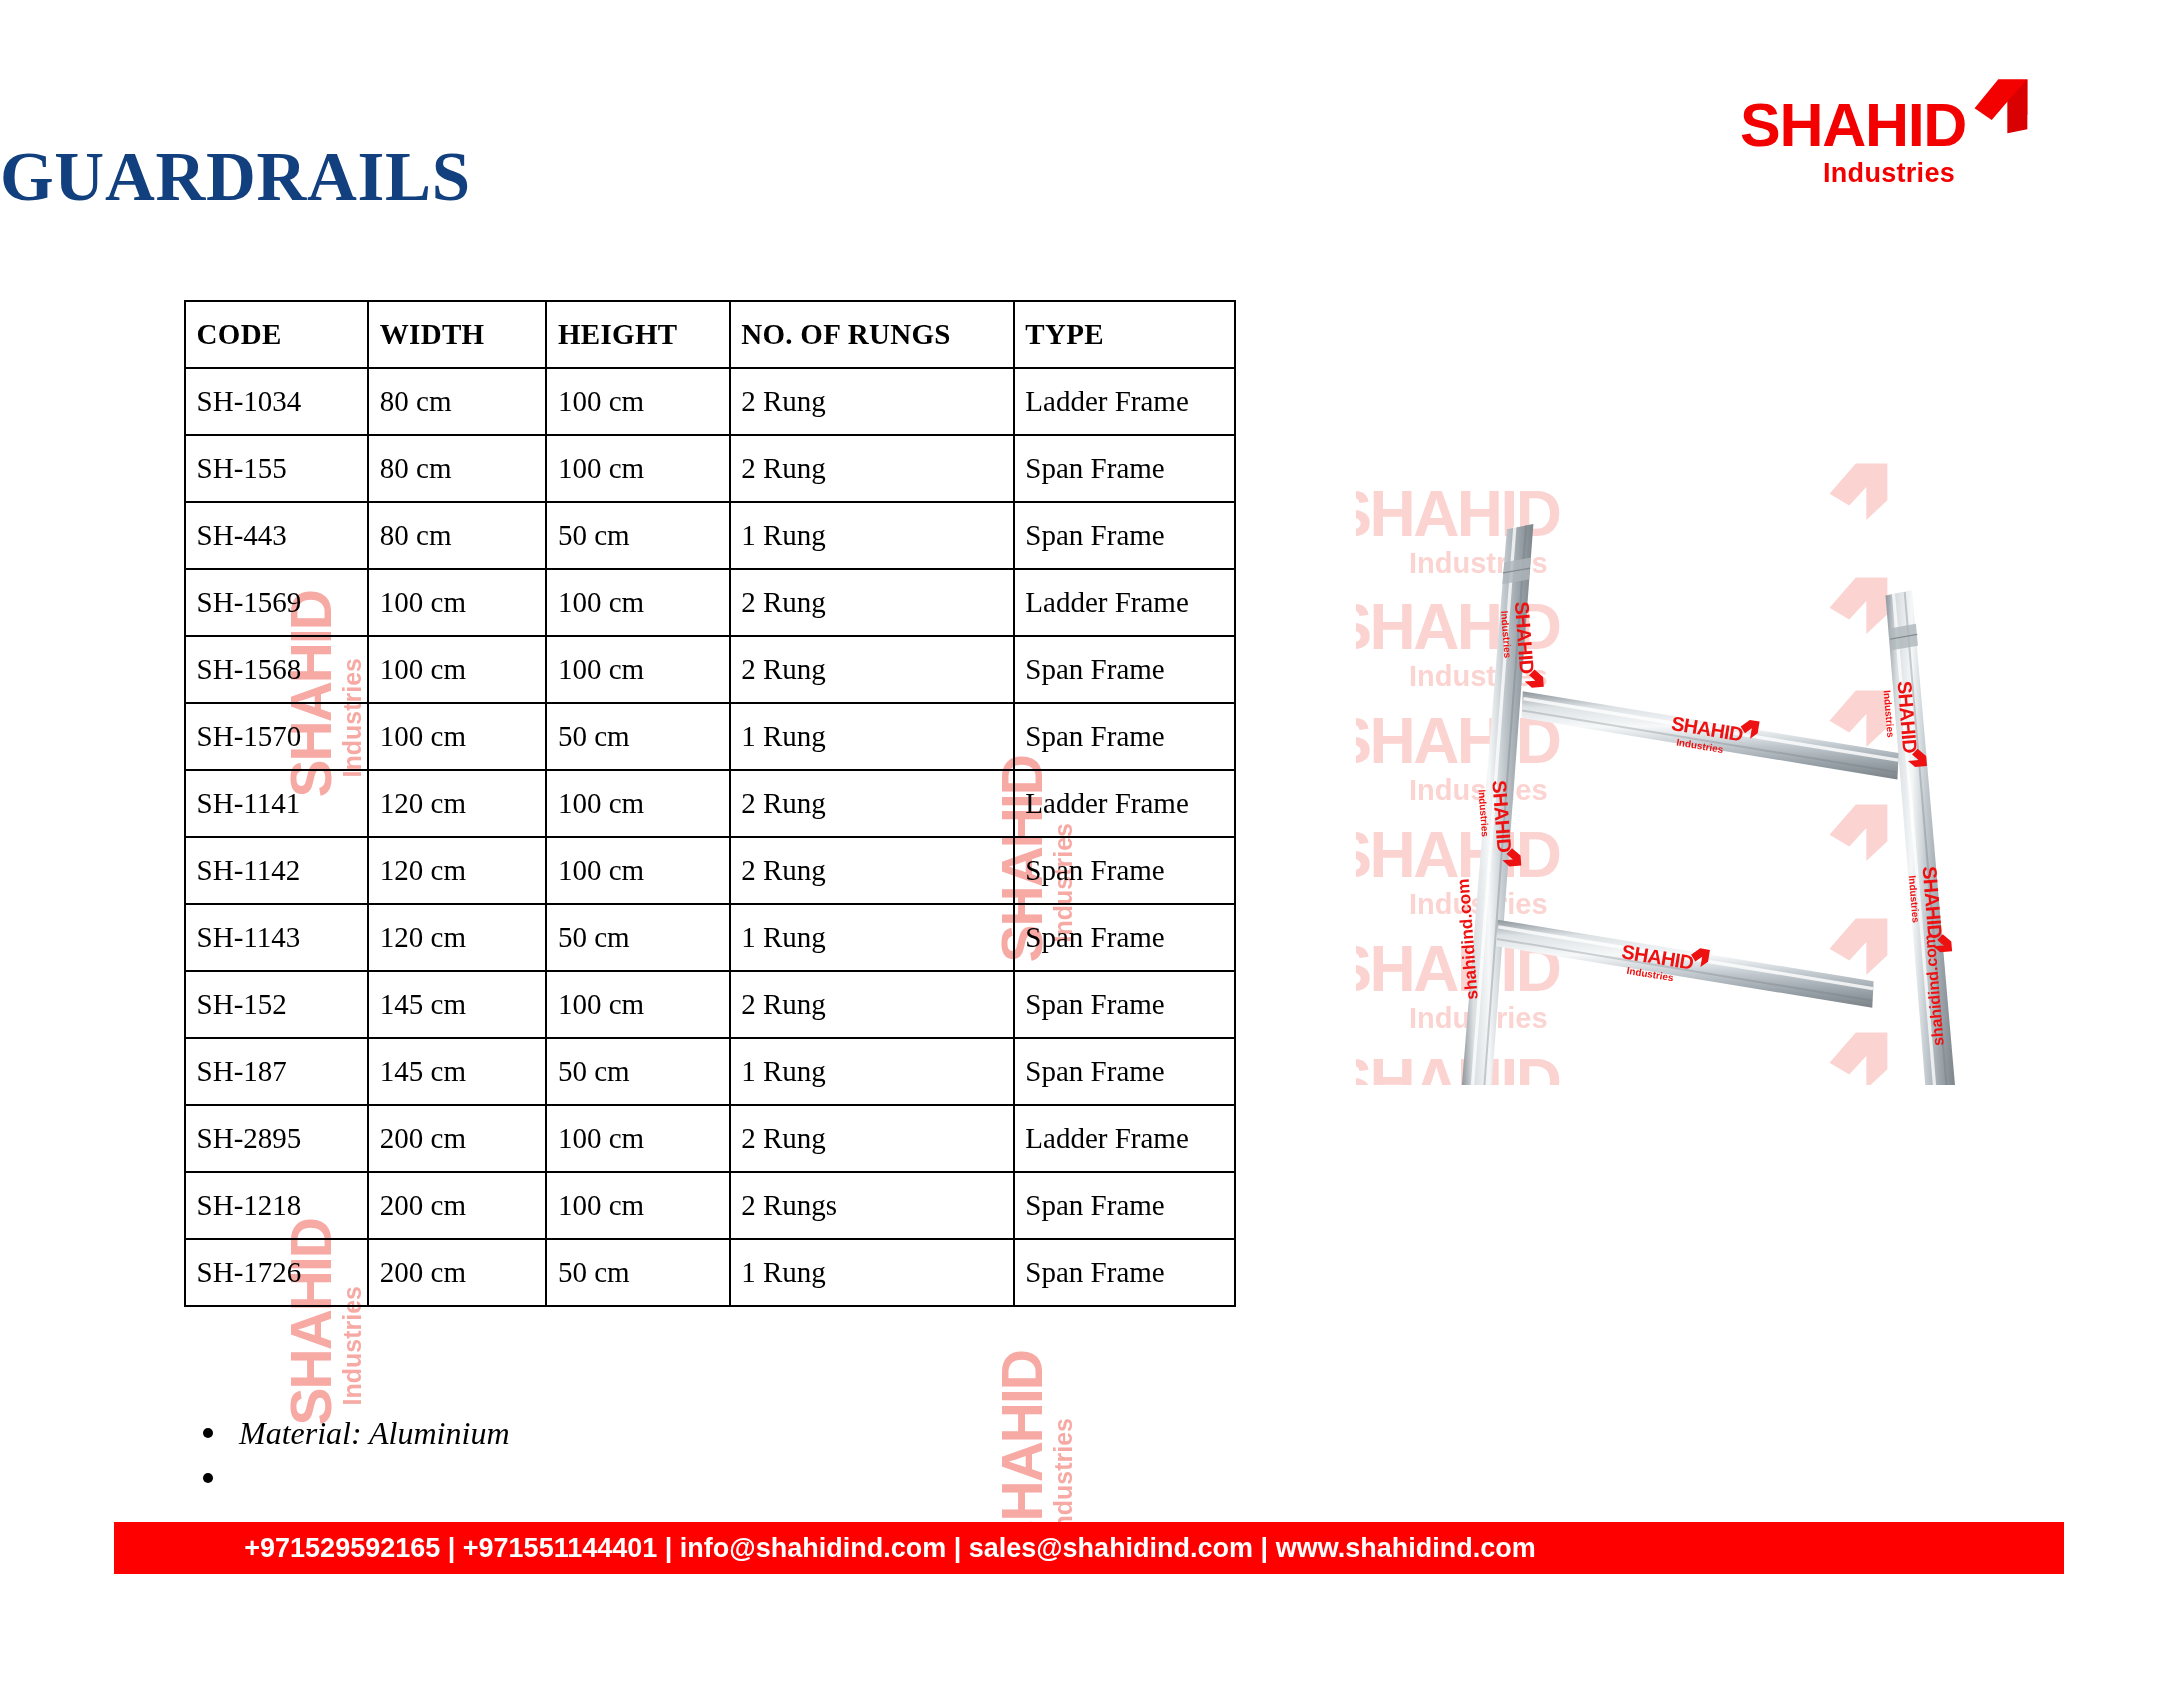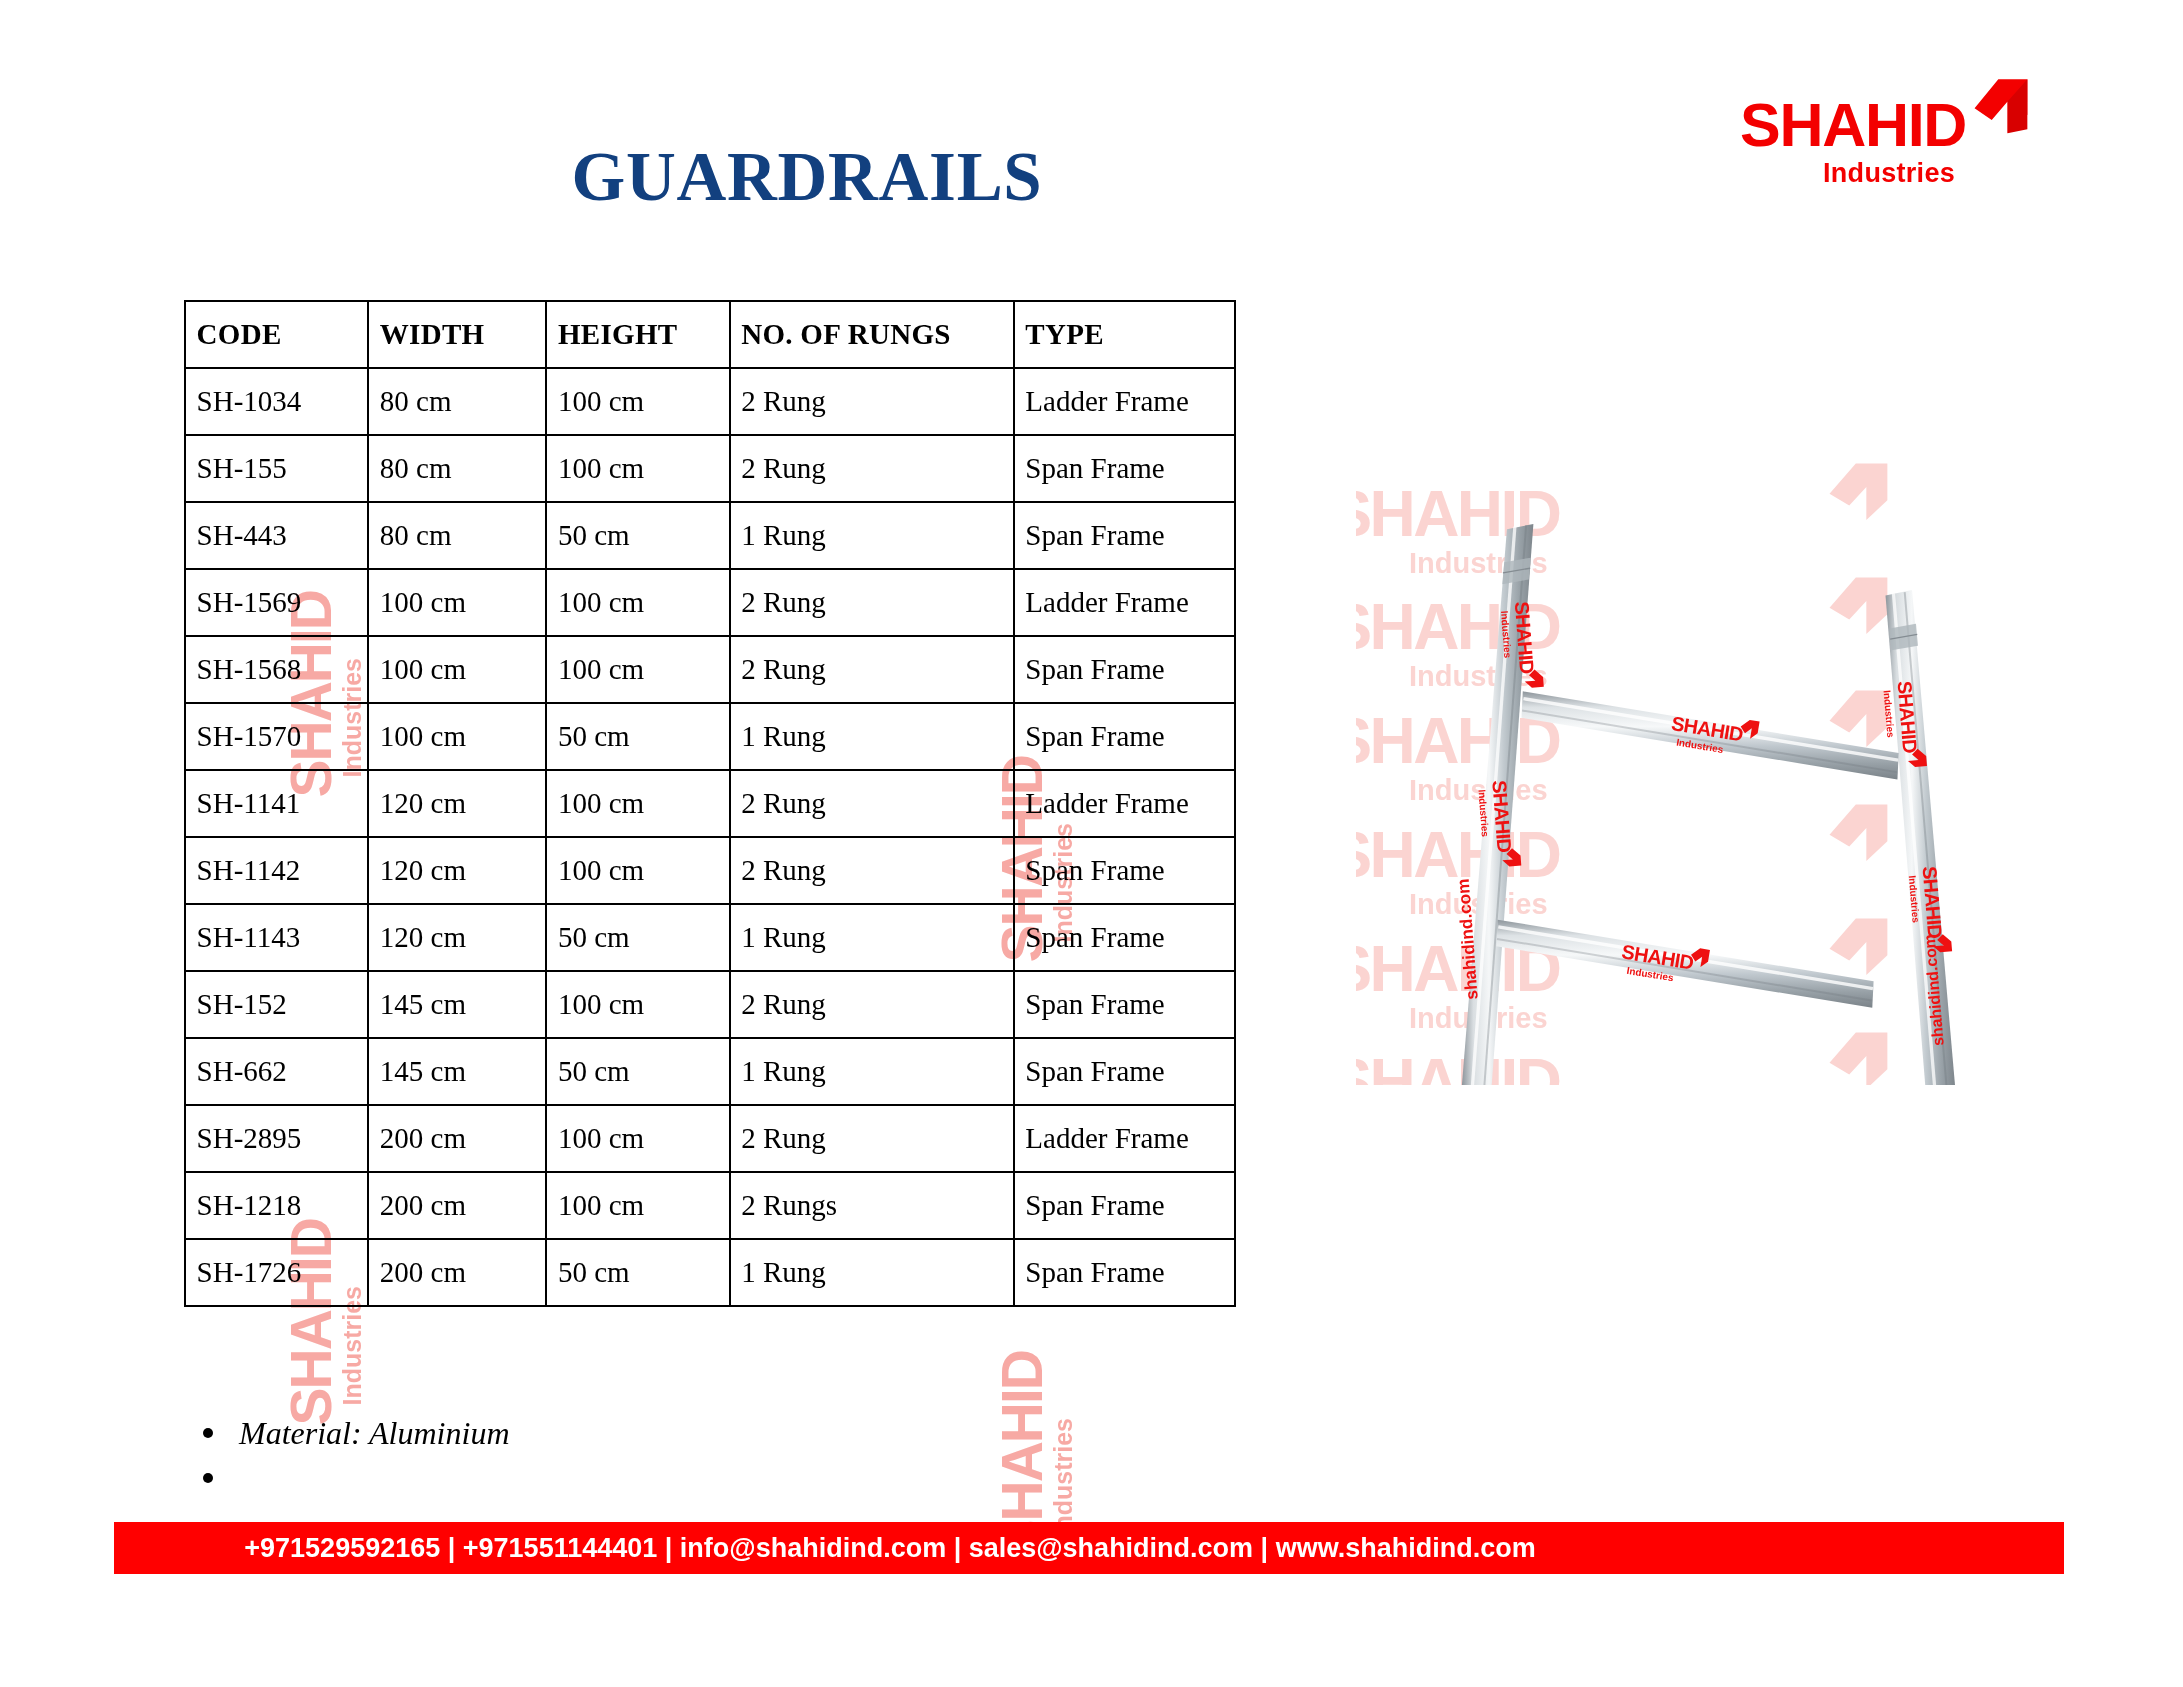--- a/index.html
+++ b/index.html
@@ -21,21 +21,21 @@
     inset: 0;
     background: #ffffff;
   }
 
   
   #page-title {
     position: absolute;
     left: 0;
     top: 138px;
     width: 1614px;
-    text-align: center;
+    text-align: left;
     font-family: "Liberation Serif", "DejaVu Serif", serif;
     font-weight: bold;
     font-size: 69px;
     letter-spacing: 0.7px;
     color: #12407f;
     white-space: nowrap;
   }
 
   
   #logo {
@@ -354,21 +354,21 @@
             <td class="cell-type">Span Frame</td>
           </tr>
           <tr>
             <td class="cell-code">SH-152</td>
             <td class="cell-width">145 cm</td>
             <td class="cell-height">100 cm</td>
             <td class="cell-rungs">2 Rung</td>
             <td class="cell-type">Span Frame</td>
           </tr>
           <tr>
-            <td class="cell-code">SH-662</td>
+            <td class="cell-code">SH-187</td>
             <td class="cell-width">145 cm</td>
             <td class="cell-height">50 cm</td>
             <td class="cell-rungs">1 Rung</td>
             <td class="cell-type">Span Frame</td>
           </tr>
           <tr>
             <td class="cell-code">SH-2895</td>
             <td class="cell-width">200 cm</td>
             <td class="cell-height">100 cm</td>
             <td class="cell-rungs">2 Rung</td>

